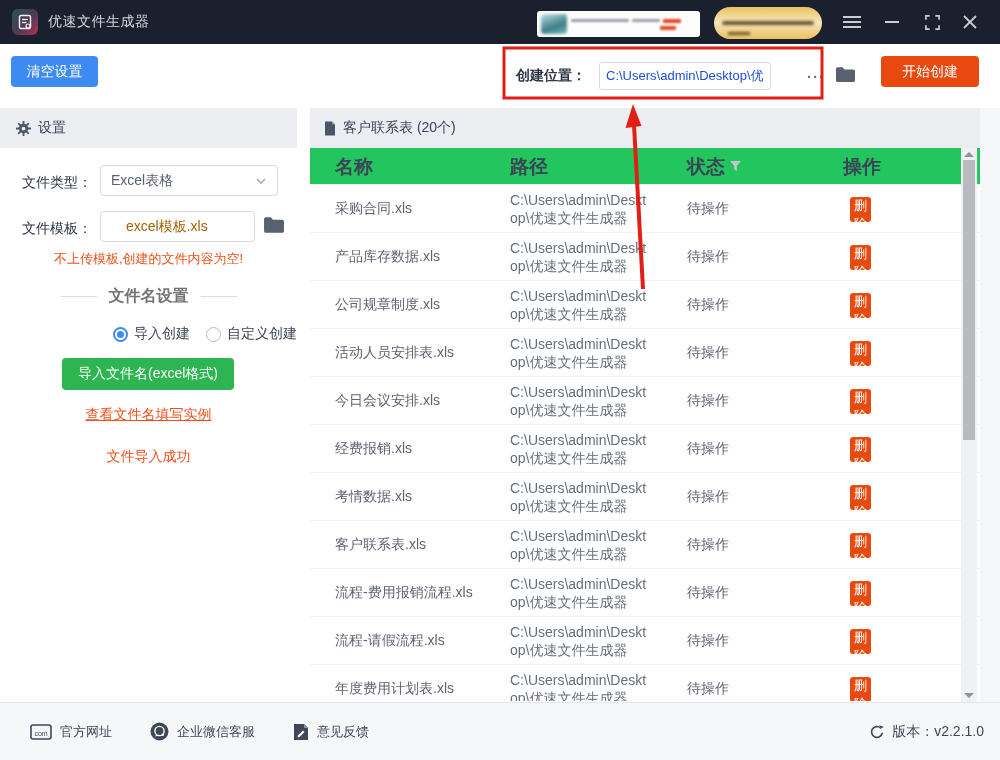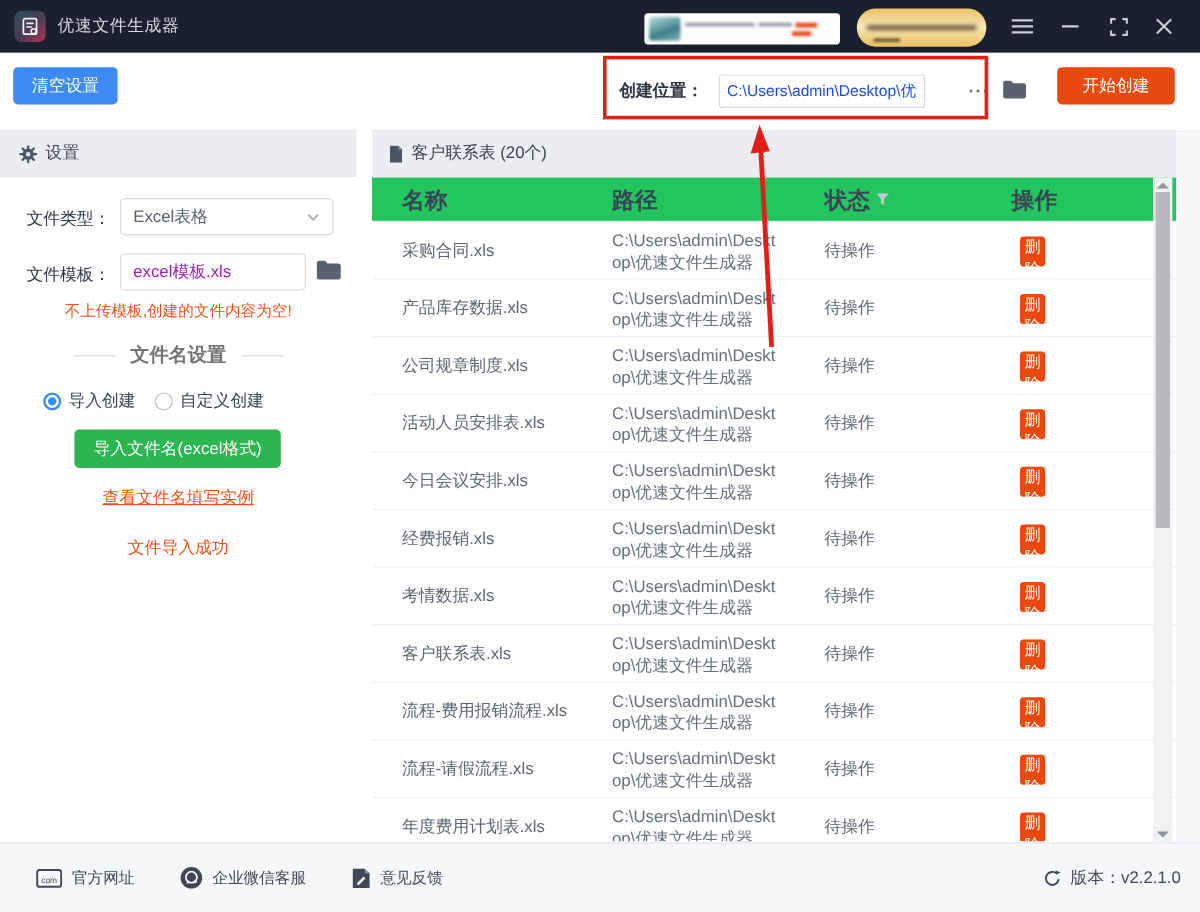--- a/index.html
+++ b/index.html
@@ -59,28 +59,28 @@
   .panel-header { height:40px; background:#ebedf0; display:flex; align-items:center; gap:7px;
                   font-size:14px; color:#3b4356; padding-left:16px; }
 
   
   .left-panel { position:absolute; left:0; top:0; width:297px; height:594px; background:#fff; }
   .form-label { position:absolute; left:22px; font-size:14px; font-weight:normal; color:#2d3444; }
   .select-box { position:absolute; left:100px; width:178px; height:31px; border:1px solid #d6dae1;
                 border-radius:4px; display:flex; align-items:center; font-size:14px; color:#5a6170;
                 padding:0 10px; cursor:pointer; background:#fff; justify-content:space-between; }
   .tpl-input { position:absolute; left:100px; width:155px; height:31px; border:1px solid #d6dae1;
-               border-radius:4px; font-size:14px; color:#a21caf; padding:0 10px; font-family:inherit; }
+               border-radius:4px; font-size:14px; color:#a16207; padding:0 25px; font-family:inherit; }
   .tpl-folder { position:absolute; left:263px; cursor:pointer; line-height:0; }
   .warn-text { position:absolute; left:0; width:297px; text-align:center; font-size:13px; color:#f0501a; }
   .sec-title { position:absolute; left:0; width:297px; display:flex; align-items:center;
                justify-content:center; gap:12px; }
   .sec-title .line { width:36px; height:1px; background:#d9dde3; }
   .sec-title .txt { font-size:16px; font-weight:bold; color:#737373; }
-  .radio-row { position:absolute; left:0; width:297px; display:flex; justify-content:flex-start; gap:16px;padding-left:36px; }
+  .radio-row { position:absolute; left:0; width:297px; display:flex; justify-content:flex-end; gap:16px; }
   .radio { display:flex; align-items:center; gap:6px; font-size:14px; color:#3b4356; cursor:pointer; }
   .rdot { width:15px; height:15px; border-radius:50%; border:1px solid #b6bcc6; background:#fff;
           display:inline-flex; align-items:center; justify-content:center; }
   .rdot.on { border:2px solid #3d8bf2; }
   .rdot.on::after { content:""; width:7px; height:7px; border-radius:50%; background:#3d8bf2; }
   .import-btn { position:absolute; left:62px; width:172px; height:32px; background:#2cb551; }
   .example-link { position:absolute; left:0; width:297px; text-align:center; font-size:14px;
                   color:#f0501a; text-decoration:underline; cursor:pointer; }
   .status-text { position:absolute; left:0; width:297px; text-align:center; font-size:14px; color:#f0501a; }
 

